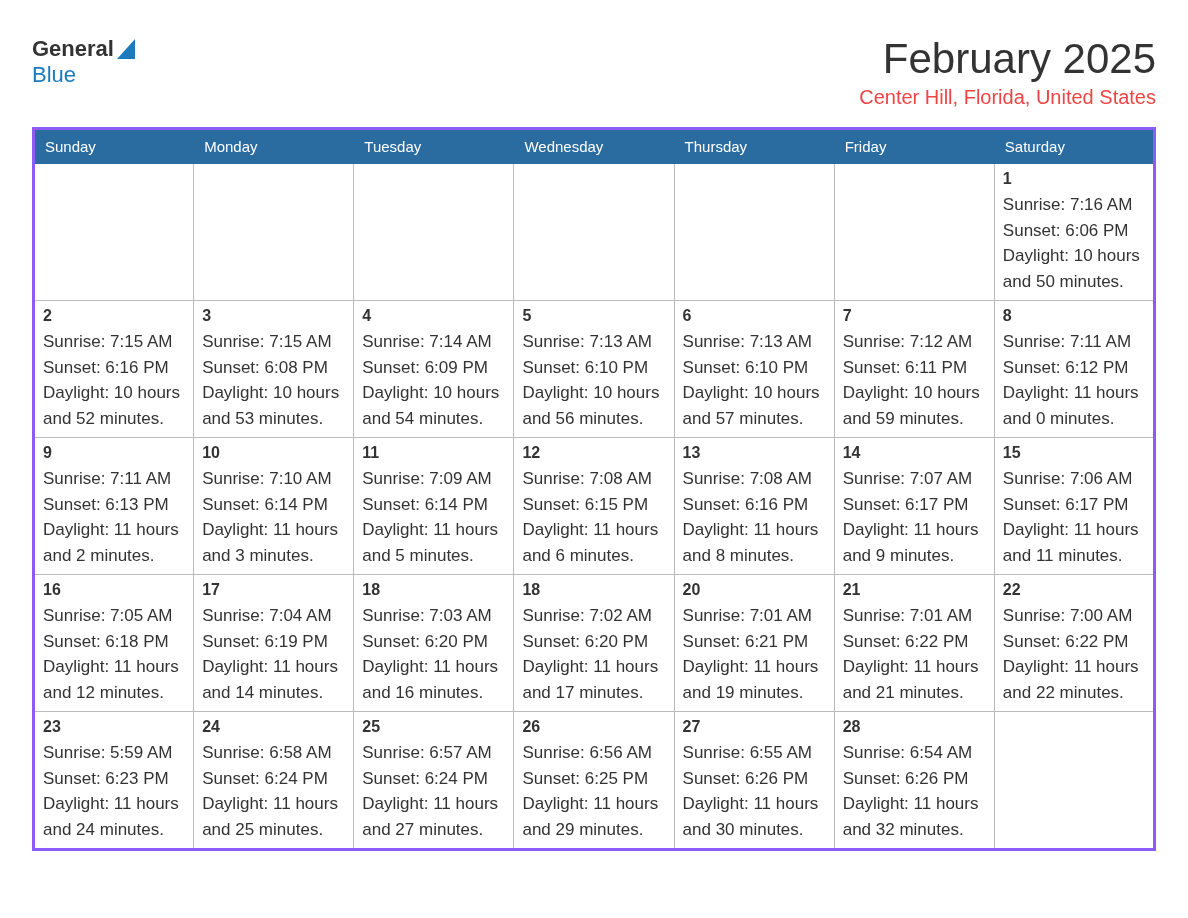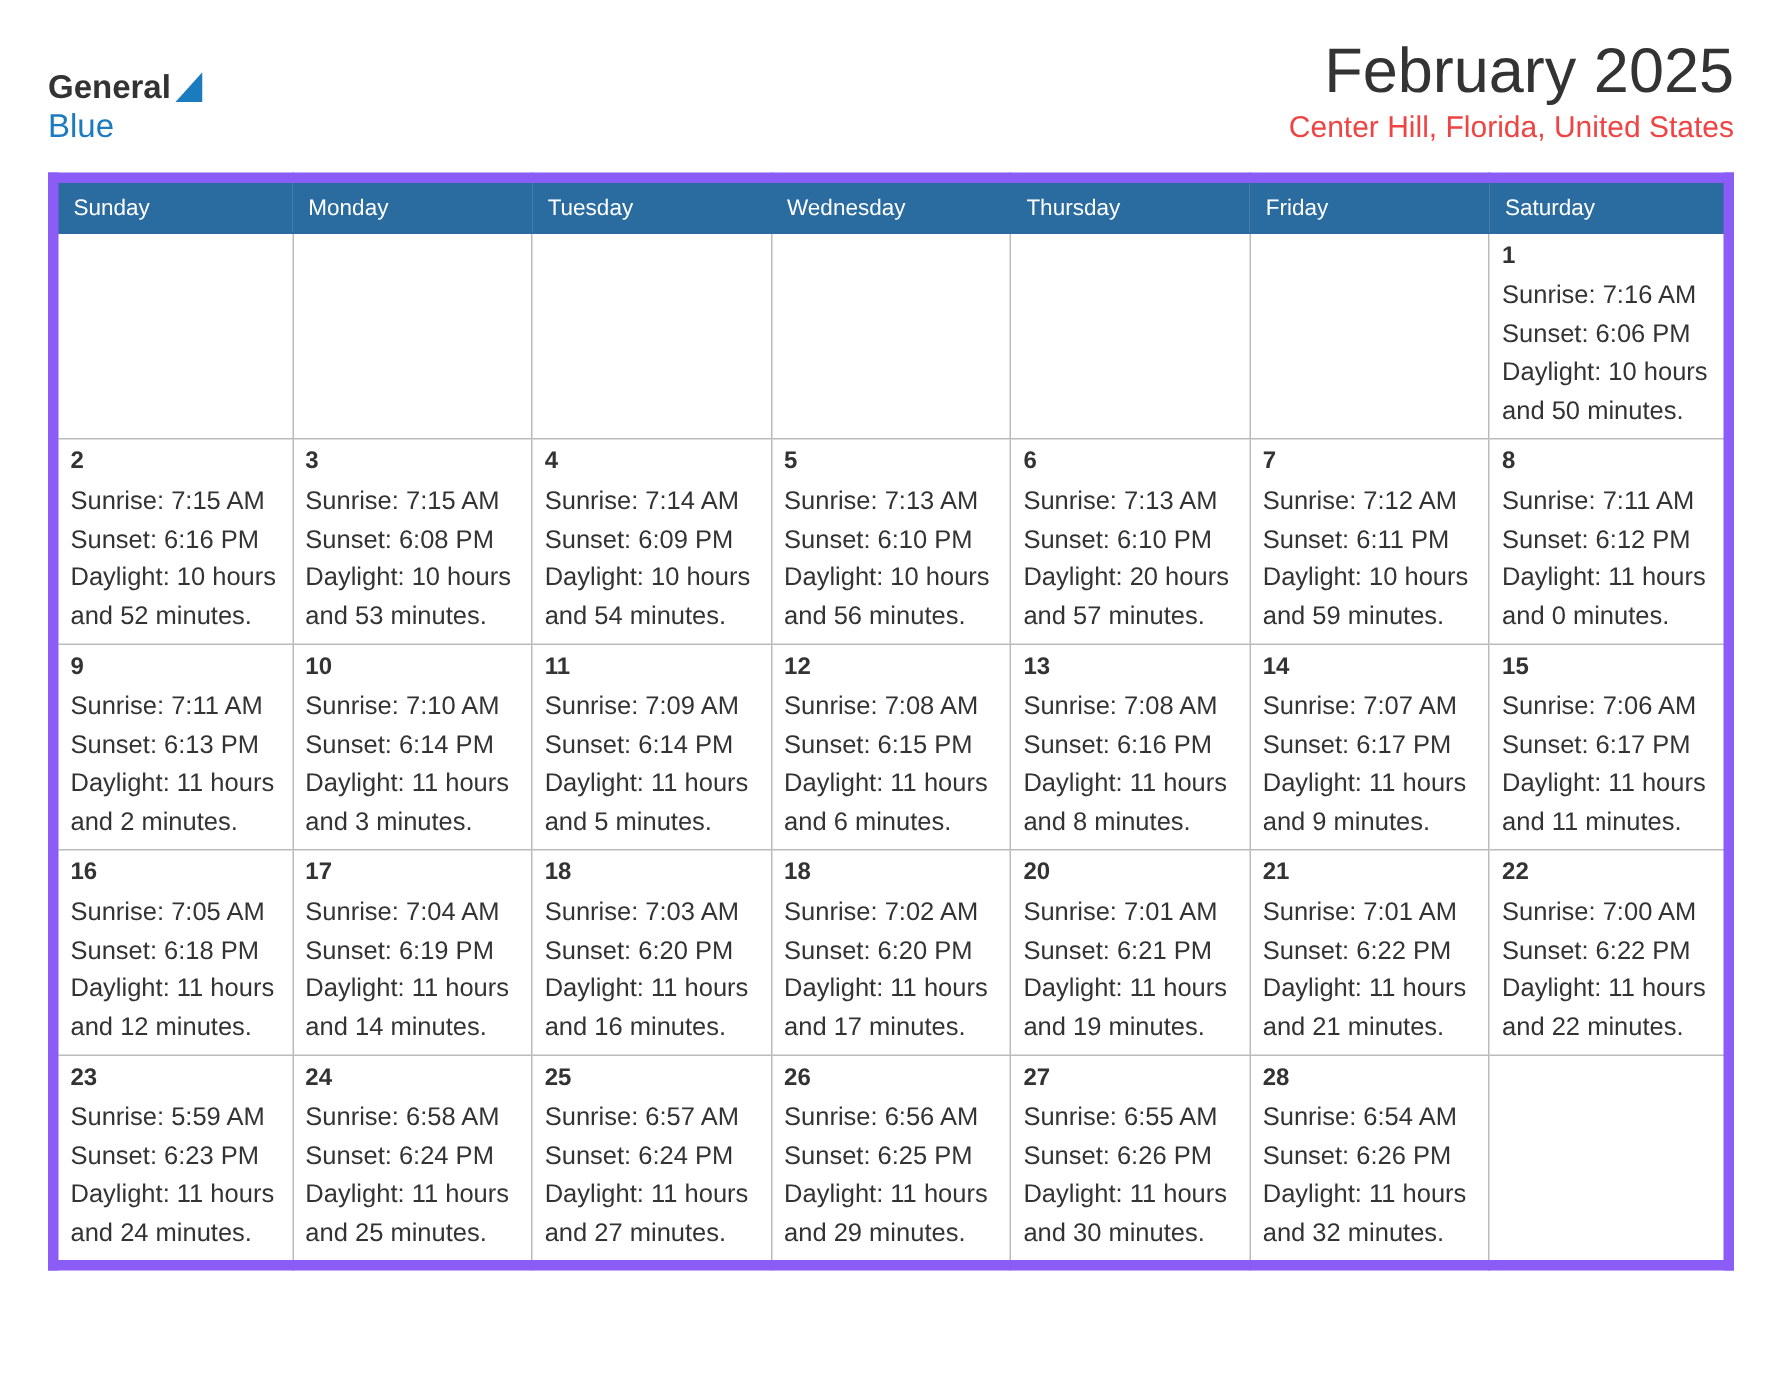--- a/index.html
+++ b/index.html
@@ -6,22 +6,23 @@
     body {
       font-family: Arial, sans-serif;
       background: #fff;
       padding: 24px 32px;
       width: 1188px;
       min-height: 918px;
     }
     .header {
       display: flex;
       justify-content: space-between;
-      align-items: flex-end;
+      align-items: flex-start;
       margin-bottom: 18px;
+      margin-top: 12px;
     }
     .logo-text-general {
       font-size: 22px;
       font-weight: bold;
       color: #333;
     }
     .logo-text-blue {
       font-size: 22px;
       font-weight: normal;
       color: #1a7bbf;
@@ -37,21 +38,21 @@
     }
     .title-block h2 {
       font-size: 20px;
       font-weight: normal;
       color: #ef4444;
       margin-top: 4px;
     }
     .calendar {
       width: 100%;
       border-collapse: collapse;
-      border: 7px solid #8b5cf6;
+      border: 3px solid #8b5cf6;
     }
     .calendar th {
       background-color: #2a6ba0;
       color: #fff;
       font-size: 15px;
       font-weight: normal;
       padding: 8px 10px;
       text-align: left;
       border: 1px solid #2a6ba0;
     }
@@ -184,21 +185,21 @@
             <div>Sunrise: 7:13 AM</div>
             <div>Sunset: 6:10 PM</div>
             <div>Daylight: 10 hours and 56 minutes.</div>
           </div>
         </td>
         <td>
           <span class="day-number">6</span>
           <div class="day-info">
             <div>Sunrise: 7:13 AM</div>
             <div>Sunset: 6:10 PM</div>
-            <div>Daylight: 20 hours and 57 minutes.</div>
+            <div>Daylight: 10 hours and 57 minutes.</div>
           </div>
         </td>
         <td>
           <span class="day-number">7</span>
           <div class="day-info">
             <div>Sunrise: 7:12 AM</div>
             <div>Sunset: 6:11 PM</div>
             <div>Daylight: 10 hours and 59 minutes.</div>
           </div>
         </td>

